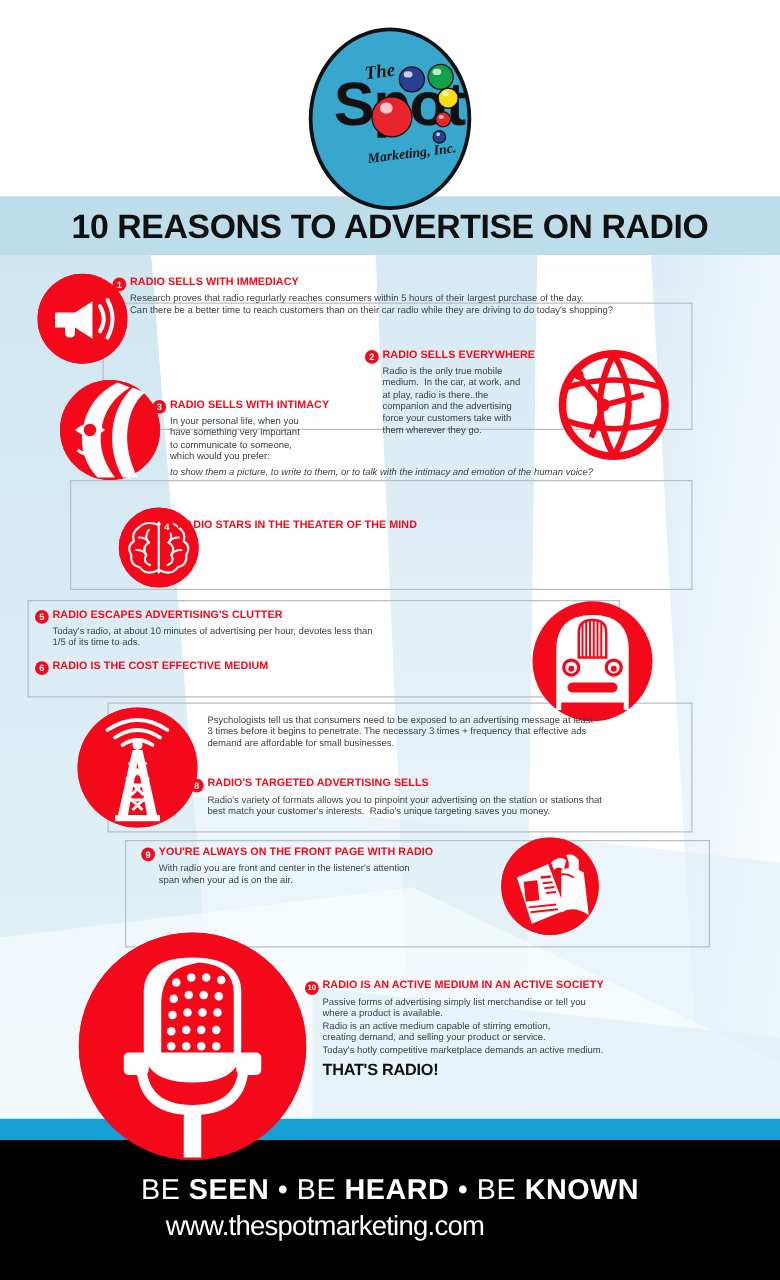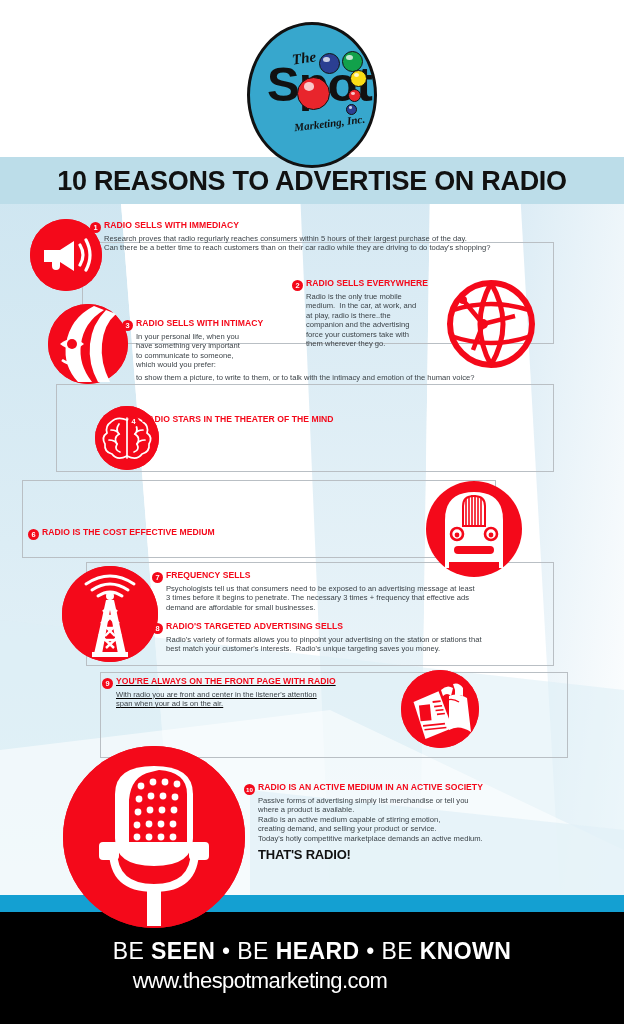--- a/index.html
+++ b/index.html
@@ -182,21 +182,21 @@
     </div>
     <div class="block" style="left:122px;top:114px;width:200px;">
       <div class="hdr">
         <span class="badge">3</span><span>RADIO SELLS WITH INTIMACY</span>
       </div>
       <div class="body" style="white-space:pre;margin-left:14px;">In your personal life, when you
 have something very important
 to communicate to someone,
 which would you prefer:</div>
     </div>
-    <div class="block body" style="left:136px;top:168px;white-space:nowrap;">to show them a picture, to write to them, or to talk with the intimacy and emotion of the human voice?</div>
+    <div class="block body" style="left:136px;top:168px;white-space:nowrap;font-style:italic;">to show them a picture, to write to them, or to talk with the intimacy and emotion of the human voice?</div>
 
     <div class="icon-circle" style="left:95px;top:202px;width:64px;height:64px;">
       <svg viewBox="0 0 64 64" xmlns="http://www.w3.org/2000/svg">
         <circle cx="32" cy="32" r="32" fill="#f4091a"></circle>
         <g stroke="#fff" stroke-width="1.7" fill="none" stroke-linecap="round">
           <path d="M32 12 L32 52"></path>
           <path d="M32 14 Q22 10 16 16 Q10 20 12 27 Q6 31 10 38 Q9 46 17 48 Q22 55 32 50"></path>
           <path d="M32 14 Q42 10 48 16 Q54 20 52 27 Q58 31 54 38 Q55 46 47 48 Q42 55 32 50"></path>
           <path d="M24 18 Q20 24 24 28 Q18 32 22 38 Q19 44 25 46"></path>
           <path d="M40 18 Q44 24 40 28 Q46 32 42 38 Q45 44 39 46"></path>
@@ -228,20 +228,27 @@
         </g>
         <circle cx="36" cy="58" r="6" fill="none" stroke="#f4091a" stroke-width="2.6"></circle>
         <circle cx="36" cy="59" r="2.4" fill="#f4091a"></circle>
         <circle cx="70" cy="58" r="6" fill="none" stroke="#f4091a" stroke-width="2.6"></circle>
         <circle cx="70" cy="59" r="2.4" fill="#f4091a"></circle>
         <rect x="33" y="70" width="40" height="8" rx="4" fill="#f4091a"></rect>
         <rect x="28" y="86" width="50" height="8" fill="#f4091a"></rect>
       </svg>
     </div>
 
+    <div class="block" style="left:28px;top:282px;width:400px;">
+      <div class="hdr">
+        <span class="badge">5</span><span>RADIO ESCAPES ADVERTISING'S CLUTTER</span>
+      </div>
+      <div class="body" style="white-space:pre;margin-left:14px;">Today's radio, at about 10 minutes of advertising per hour, devotes less than
+1/5 of its time to ads.</div>
+    </div>
     <div class="block" style="left:28px;top:323px;width:400px;">
       <div class="hdr">
         <span class="badge">6</span><span>RADIO IS THE COST EFFECTIVE MEDIUM</span>
       </div>
     </div>
 
     <div class="icon-circle" style="left:62px;top:362px;width:96px;height:96px;">
       <svg viewBox="0 0 96 96" xmlns="http://www.w3.org/2000/svg">
         <circle cx="48" cy="48" r="48" fill="#f4091a"></circle>
         <g stroke="#fff" fill="none" stroke-linecap="round">
@@ -260,23 +267,20 @@
           <line x1="39" y1="56" x2="53" y2="70"></line>
             <line x1="57" y1="56" x2="43" y2="70"></line>
           <line x1="37" y1="68" x2="52" y2="82"></line>
             <line x1="59" y1="68" x2="44" y2="82"></line>
         </g>
         <rect x="30" y="86" width="36" height="5" fill="#fff"></rect>
       </svg>
     </div>
 
     <div class="block" style="left:152px;top:366px;width:430px;">
-      <div class="hdr">
-        <span class="badge">7</span><span>FREQUENCY SELLS</span>
-      </div>
       <div class="body" style="white-space:pre;margin-left:14px;">Psychologists tell us that consumers need to be exposed to an advertising message at least
 3 times before it begins to penetrate. The necessary 3 times + frequency that effective ads
 demand are affordable for small businesses.</div>
     </div>
     <div class="block" style="left:152px;top:417px;width:430px;">
       <div class="hdr">
         <span class="badge">8</span><span>RADIO'S TARGETED ADVERTISING SELLS</span>
       </div>
       <div class="body" style="white-space:pre;margin-left:14px;">Radio's variety of formats allows you to pinpoint your advertising on the station or stations that
 best match your customer's interests.  Radio's unique targeting saves you money.</div>
@@ -294,21 +298,21 @@
           <rect x="33" y="31" width="8" height="2"></rect>
           <rect x="34" y="36" width="8" height="1.6"></rect>
           <rect x="35" y="40" width="8" height="1.6"></rect>
           <rect x="36" y="44" width="8" height="1.6"></rect>
           <rect x="21" y="54" width="22" height="1.6"></rect>
           <rect x="22" y="58" width="22" height="1.6"></rect>
         </g>
         <path d="M40 20 Q46 14 52 18 L50 26 Q46 22 42 26 Z" fill="#fff"></path>
       </svg>
     </div>
-    <div class="block" style="left:102px;top:472px;width:320px;text-decoration:underline;">
+    <div class="block" style="left:113px;top:472px;width:320px;">
       <div class="hdr">
         <span class="badge">9</span><span>YOU'RE ALWAYS ON THE FRONT PAGE WITH RADIO</span>
       </div>
       <div class="body" style="white-space:pre;margin-left:14px;">With radio you are front and center in the listener's attention
 span when your ad is on the air.</div>
     </div>
 
     <div class="block" style="left:244px;top:578px;width:360px;">
       <div class="hdr">
         <span class="badge ten">10</span><span>RADIO IS AN ACTIVE MEDIUM IN AN ACTIVE SOCIETY</span>

